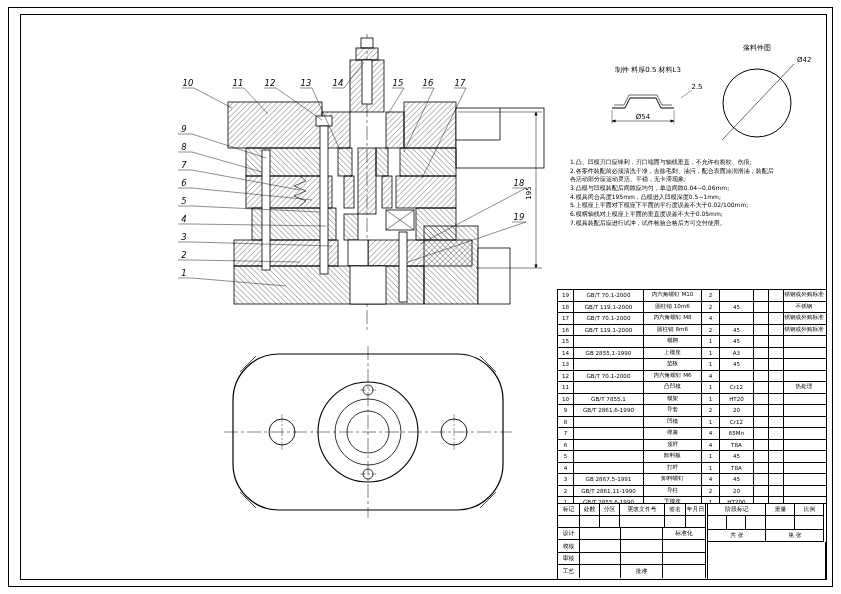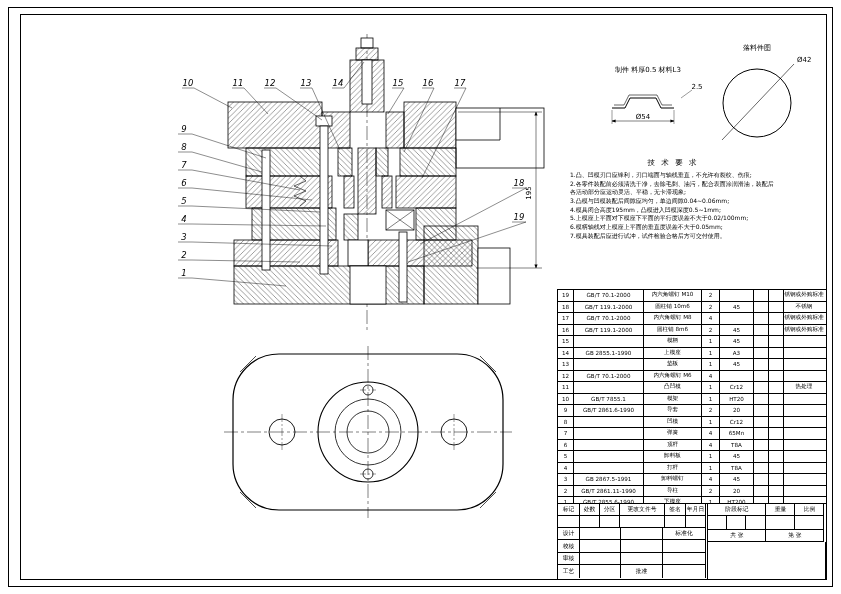--- a/index.html
+++ b/index.html
@@ -210,21 +210,20 @@
 
     <g stroke="#000" fill="none">
       <text class="lbl" x="757" y="50" text-anchor="middle" stroke="none">落料件图</text>
       <circle cx="757" cy="103" r="34" stroke-width="1"></circle>
       <line x1="722" y1="140" x2="794" y2="64" stroke-width="0.6"></line>
       <text class="dimtxt" x="797" y="62" text-anchor="start" stroke="none">Ø42</text>
     </g>
   </svg>
 
   <div class="techreq">
-    <div class="tr-title">技 术 要 求</div>
     <div>
 
         <div class="tr-line">1.凸、凹模刃口应锋利，刃口端面与轴线垂直，不允许有裂纹、伤痕;</div>
 
         <div class="tr-line">2.各零件装配前必须清洗干净，去除毛刺、油污，配合表面涂润滑油，装配后各活动部分应运动灵活、平稳，无卡滞现象;</div>
 
         <div class="tr-line">3.凸模与凹模装配后间隙应均匀，单边间隙0.04~0.06mm;</div>
 
         <div class="tr-line">4.模具闭合高度195mm，凸模进入凹模深度0.5~1mm;</div>
 

